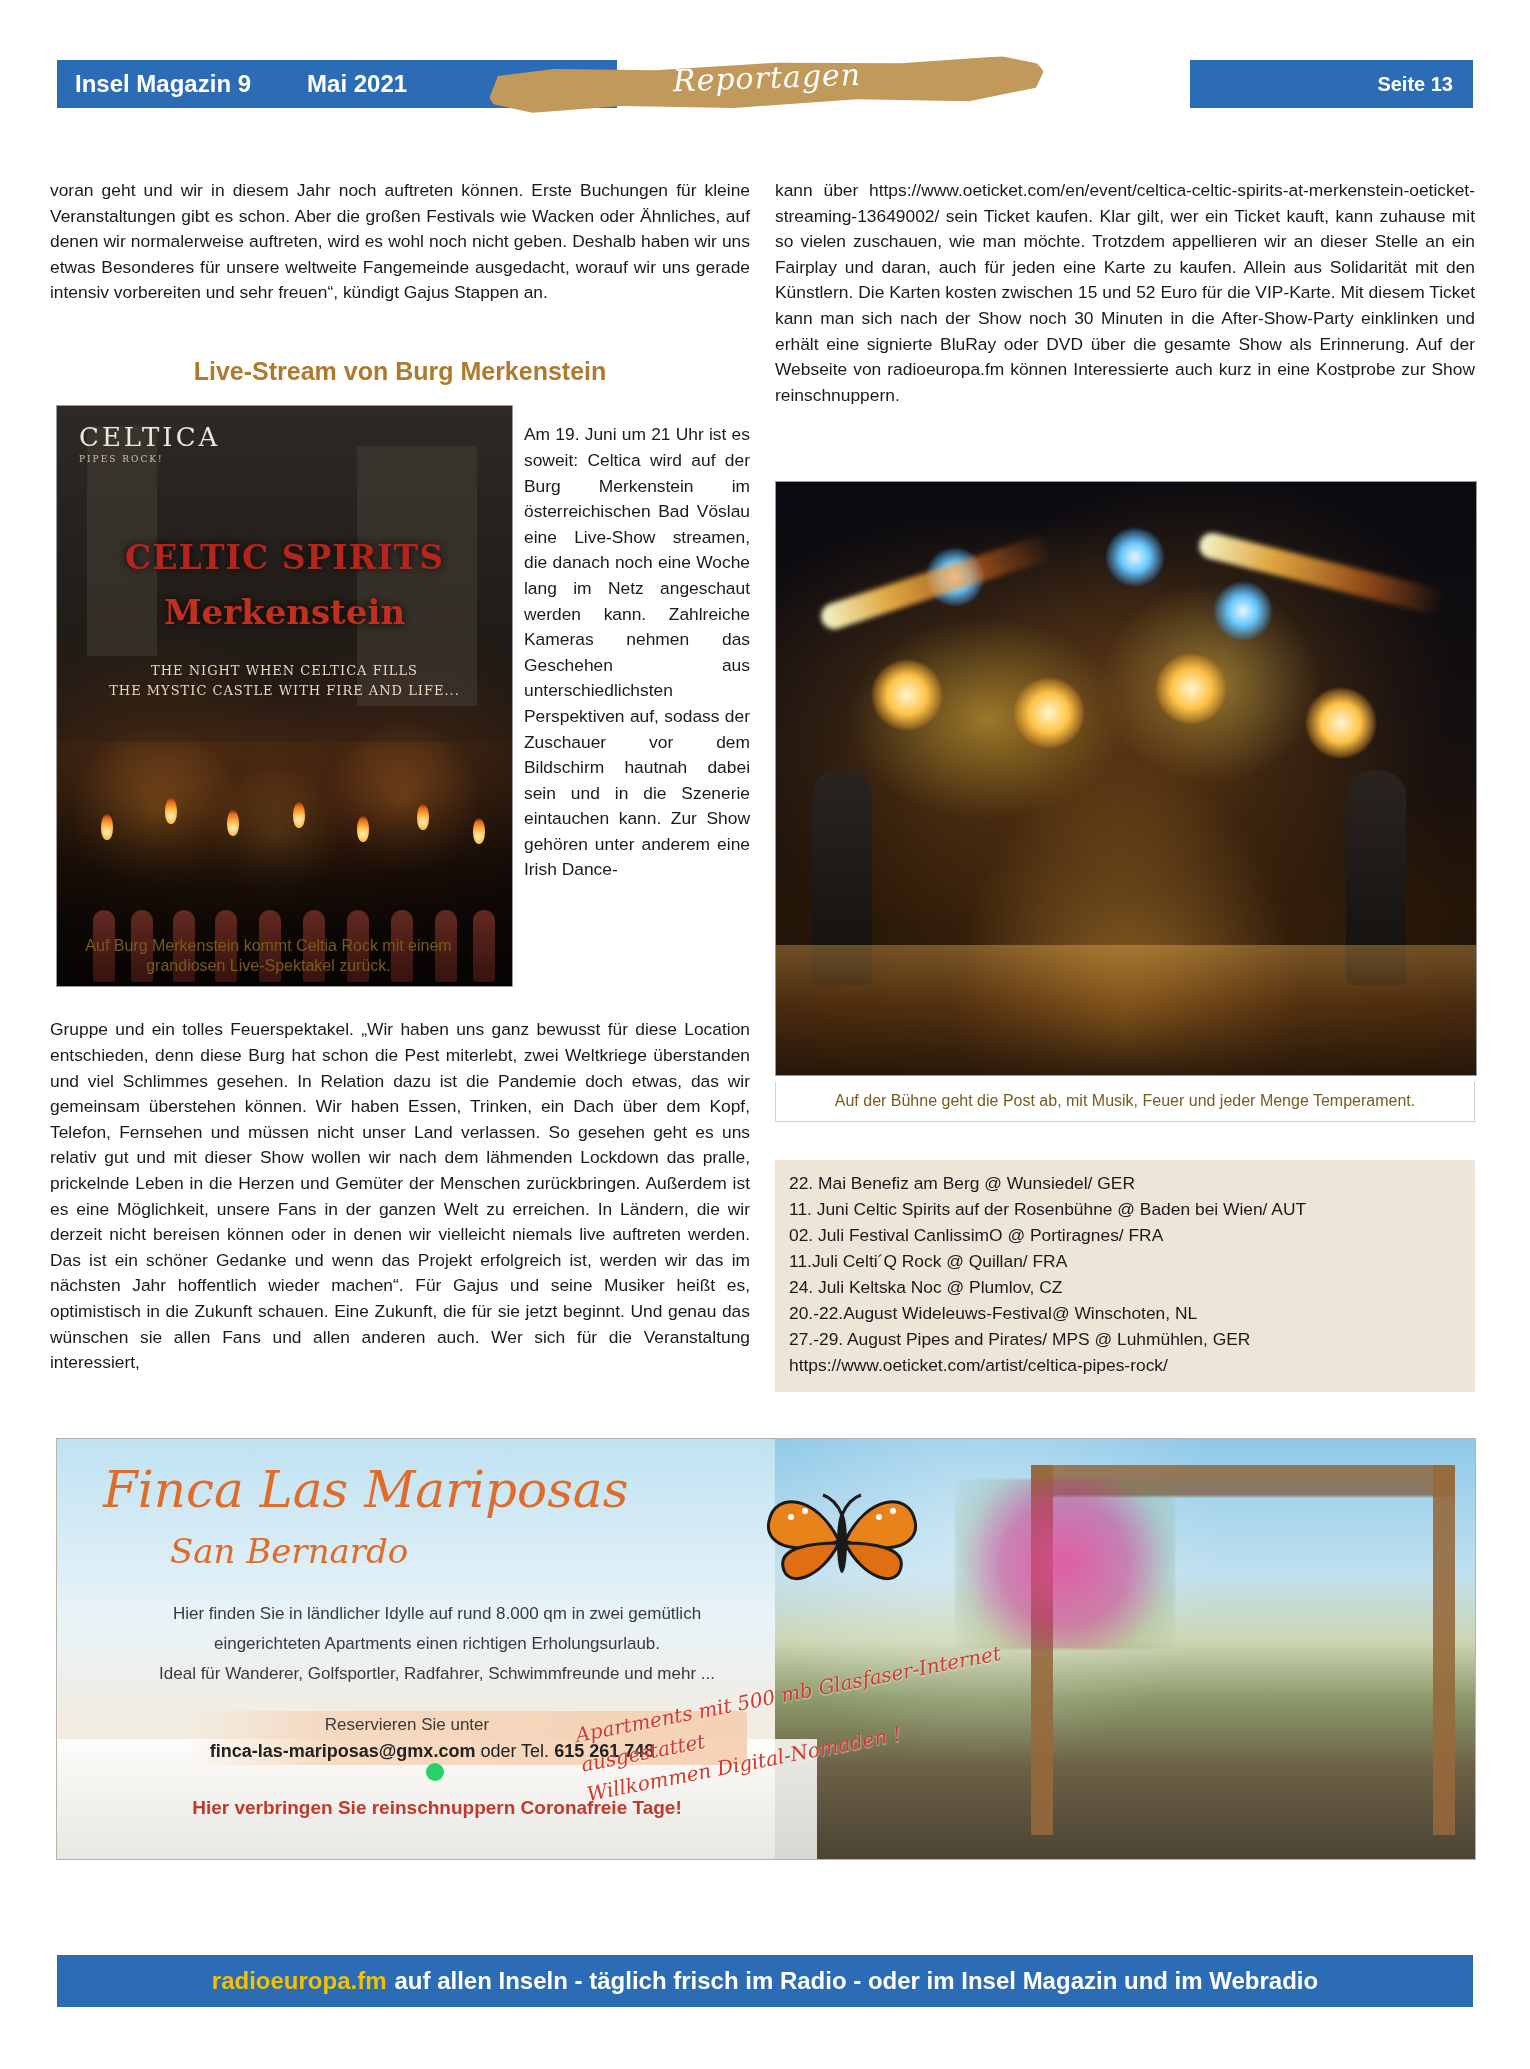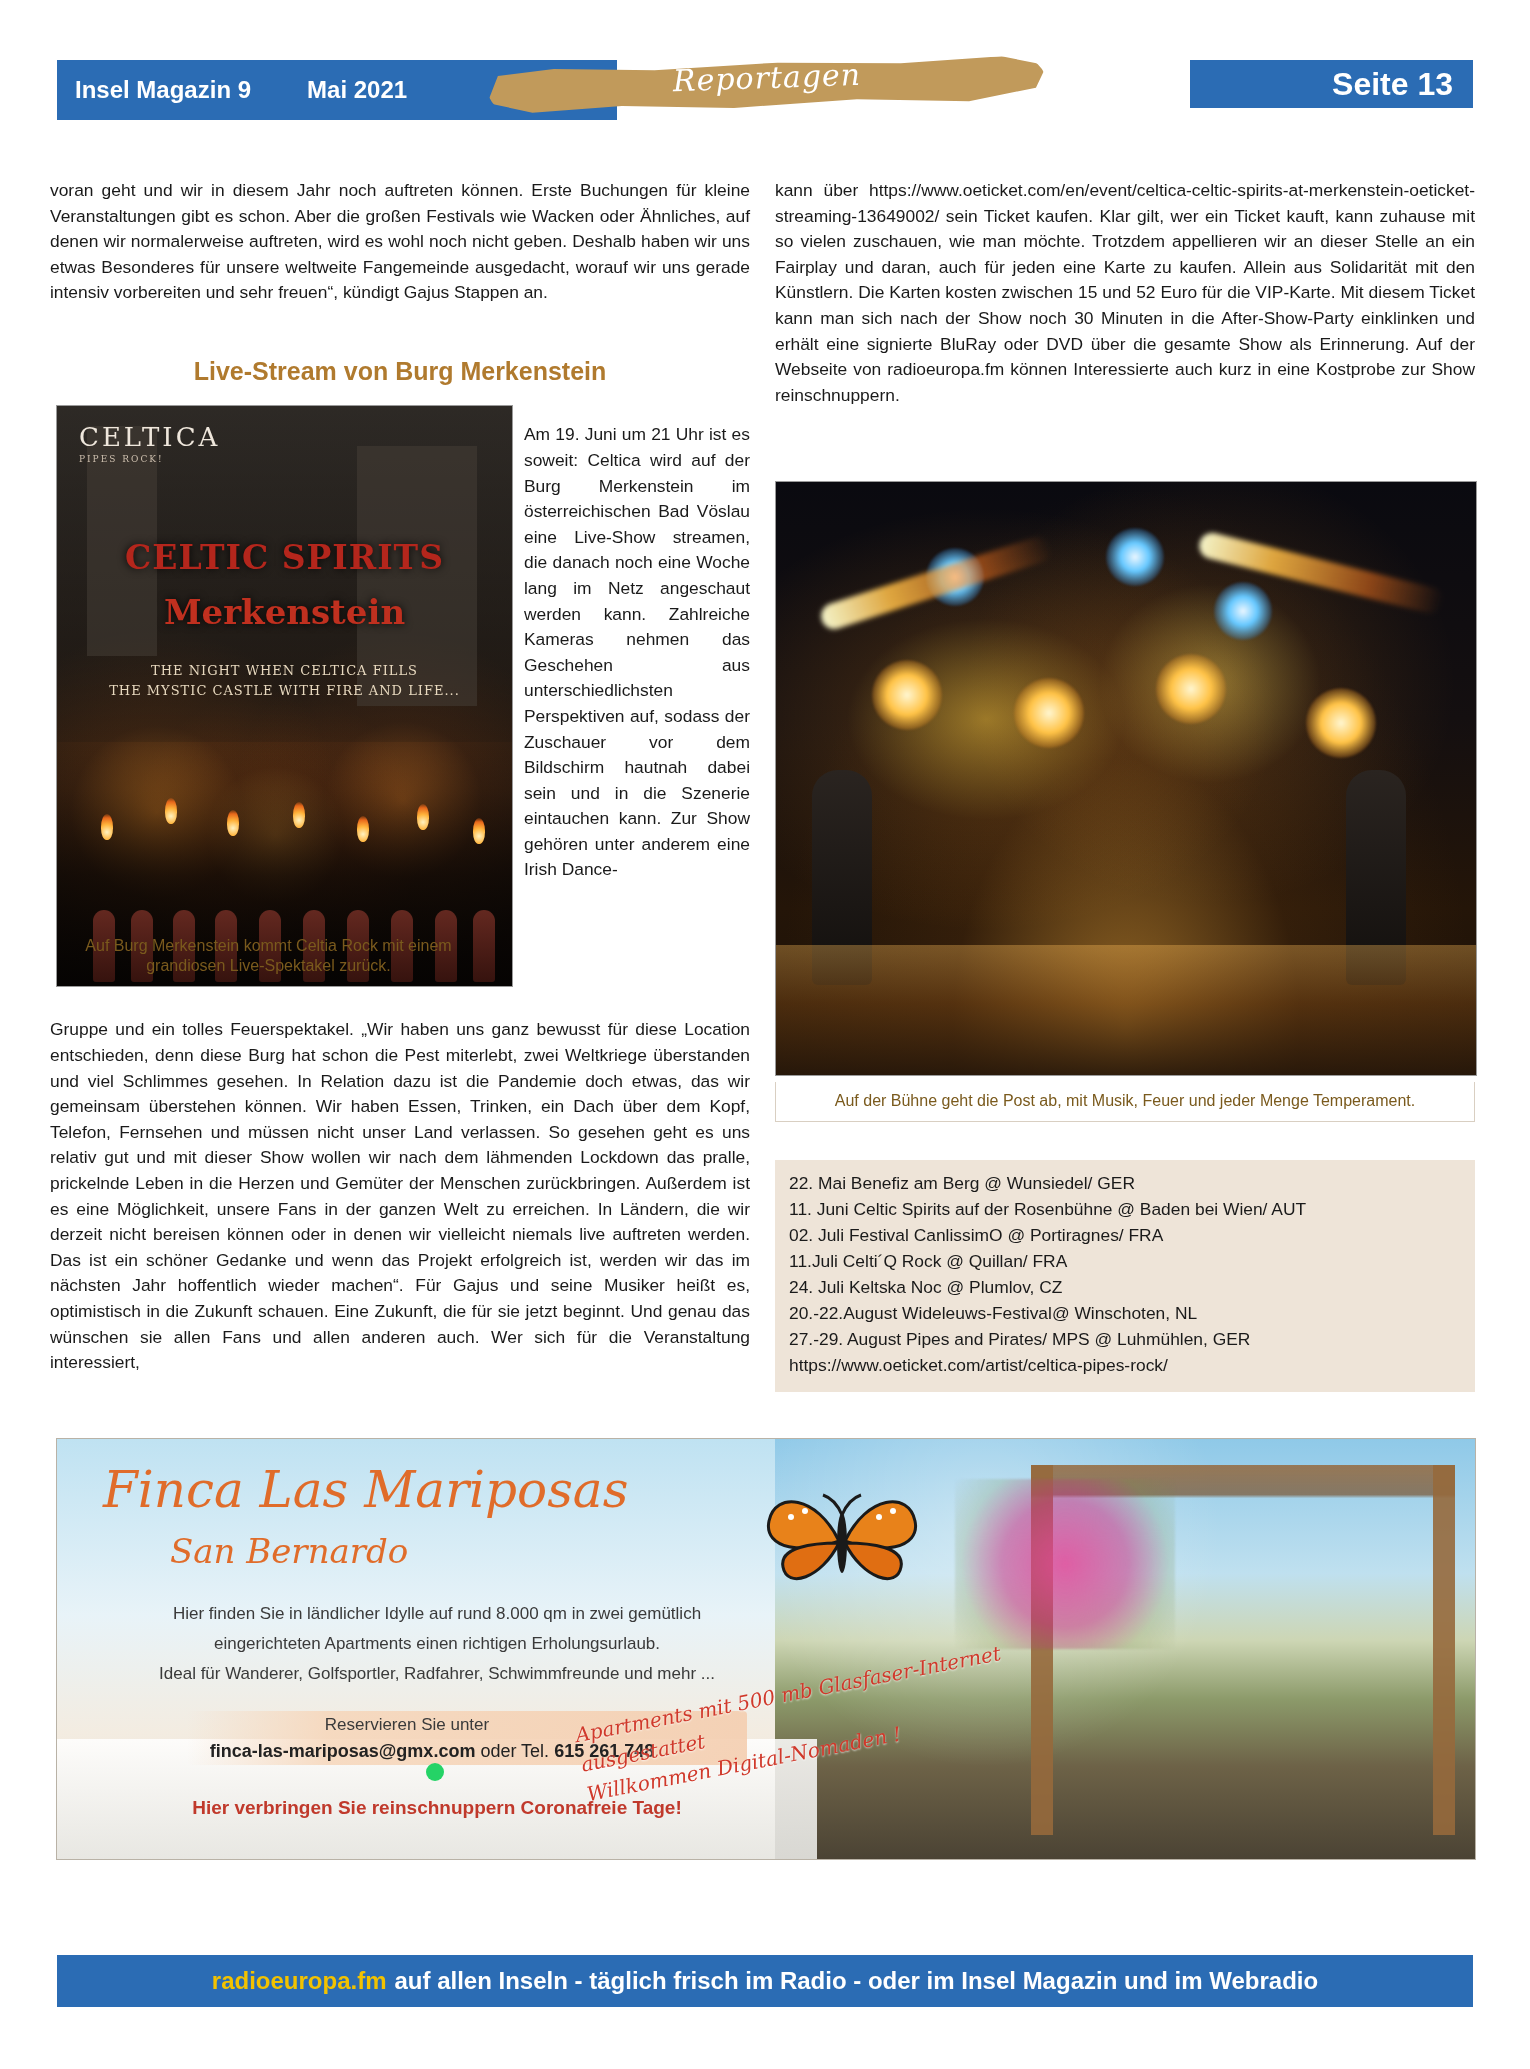--- a/index.html
+++ b/index.html
@@ -22,21 +22,21 @@
     left: 57px;
     top: 60px;
     width: 1416px;
     height: 48px;
   }
   .header-left {
     position: absolute;
     left: 0;
     top: 0;
     width: 560px;
-    height: 60px;
+    height: 48px;
     background: #2b6cb4;
     color: #ffffff;
     display: flex;
     align-items: center;
     font-weight: bold;
     font-size: 24px;
   }
   .header-left .mag {
     margin-left: 18px;
   }
@@ -48,21 +48,21 @@
     right: 0;
     top: 0;
     width: 283px;
     height: 48px;
     background: #2b6cb4;
     color: #ffffff;
     display: flex;
     align-items: center;
     justify-content: flex-end;
     font-weight: bold;
-    font-size: 32px;
+    font-size: 20px;
   }
   .header-right .pg {
     margin-right: 20px;
   }
   .brush {
     position: absolute;
     left: 430px;
     top: -12px;
     width: 560px;
     height: 72px;

